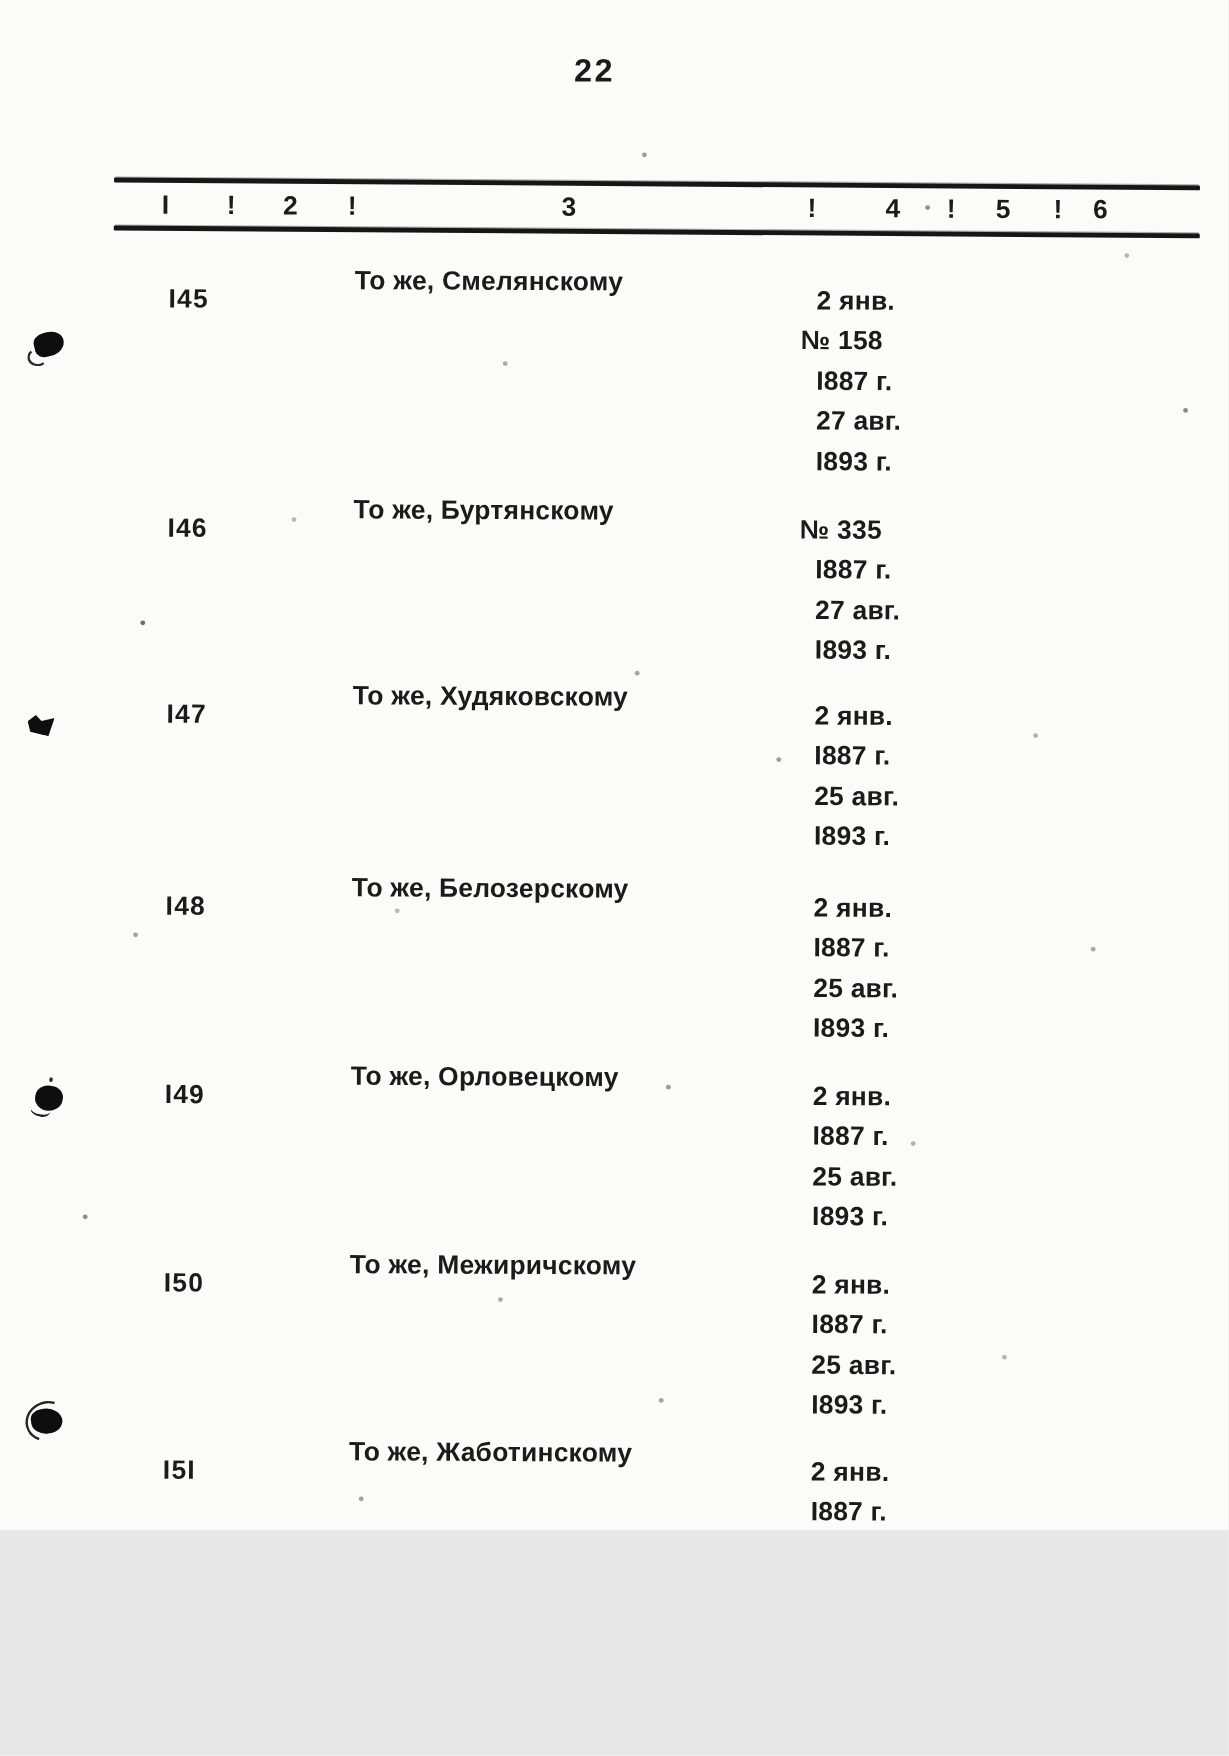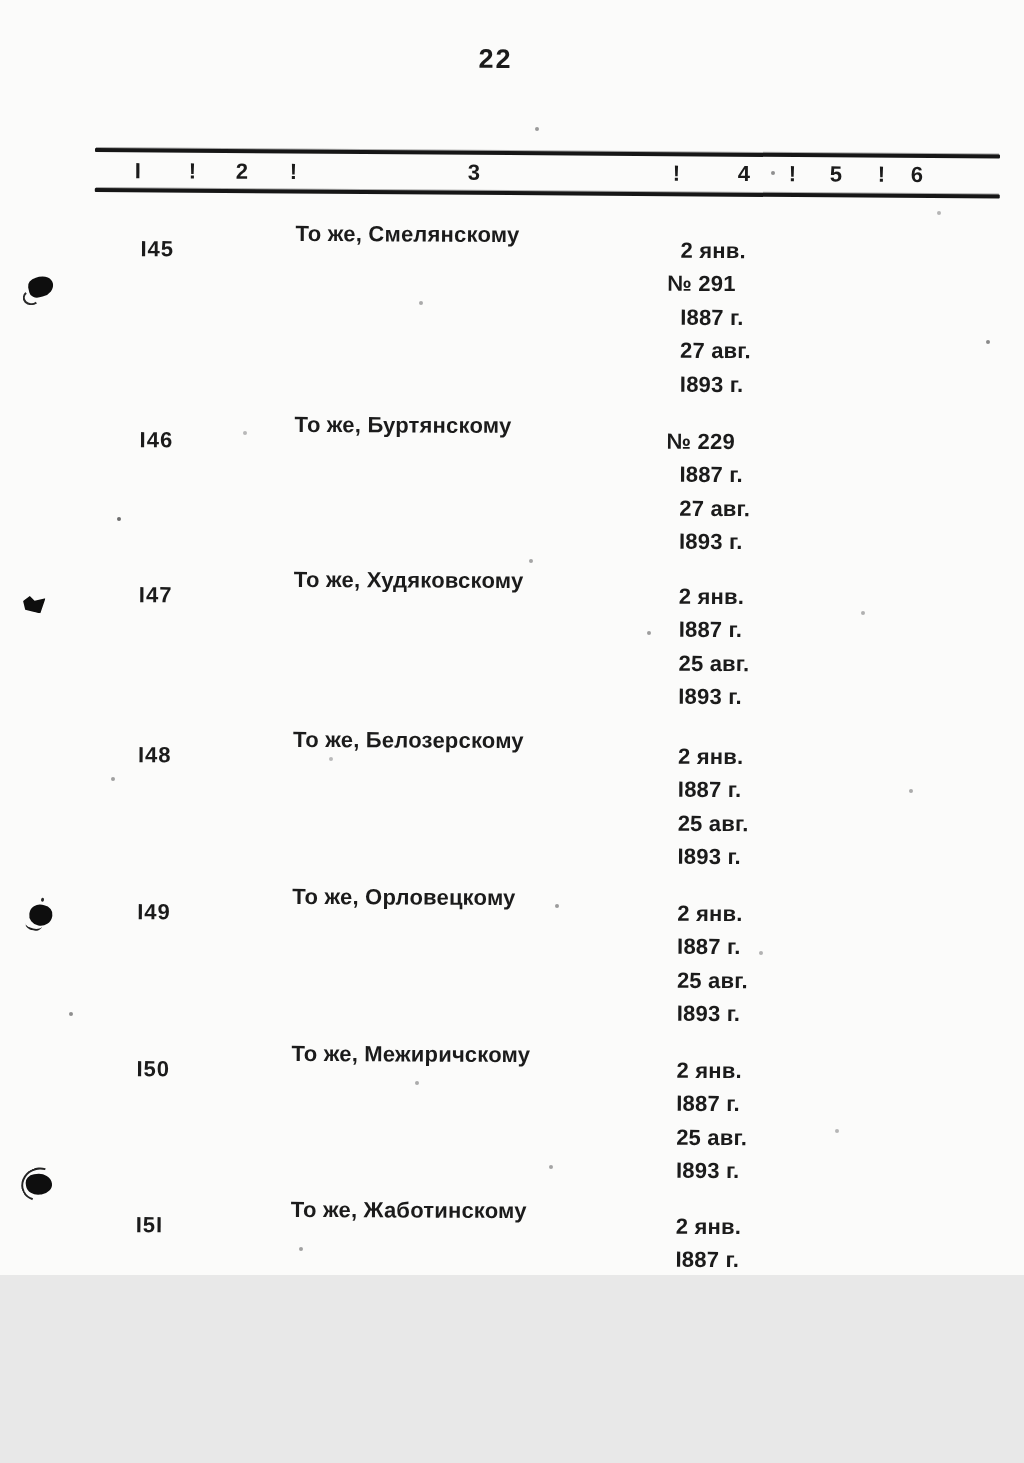--- a/index.html
+++ b/index.html
@@ -91,32 +91,32 @@
       <span class="hc9">5</span>
       <span class="hc10">!</span>
       <span class="hc11">6</span>
     </div>
 
     <div class="row row-1">
       <span class="no">I45</span>
       <span class="title">То же, Смелянскому</span>
       <div class="dates">
         <span class="dline">2 янв.</span>
-        <span class="dline num-line">№ 291</span>
+        <span class="dline num-line">№ 158</span>
         <span class="dline">I887 г.</span>
         <span class="dline">27 авг.</span>
         <span class="dline">I893 г.</span>
       </div>
     </div>
 
     <div class="row row-2">
       <span class="no">I46</span>
       <span class="title">То же, Буртянскому</span>
       <div class="dates">
-        <span class="dline num-line">№ 229</span>
+        <span class="dline num-line">№ 335</span>
         <span class="dline">I887 г.</span>
         <span class="dline">27 авг.</span>
         <span class="dline">I893 г.</span>
       </div>
     </div>
 
     <div class="row row-3">
       <span class="no">I47</span>
       <span class="title">То же, Худяковскому</span>
       <div class="dates">

